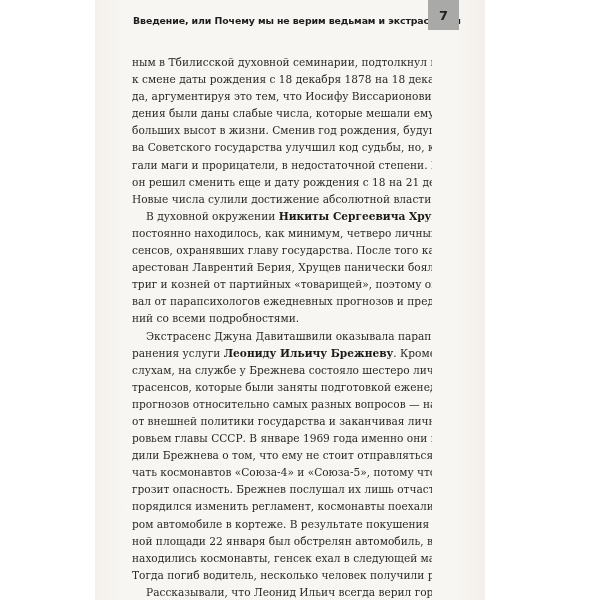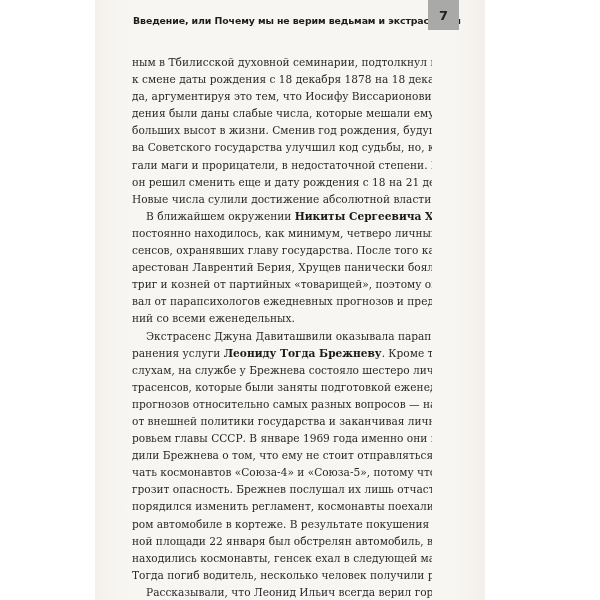--- a/index.html
+++ b/index.html
@@ -45,32 +45,32 @@
       <span class="line">да, аргументируя это тем, что Иосифу Виссарионовичу от рож-</span>
       <span class="line">дения были даны слабые числа, которые мешали ему достичь</span>
       <span class="line">больших высот в жизни. Сменив год рождения, будущий гла-</span>
       <span class="line">ва Советского государства улучшил код судьбы, но, как пола-</span>
       <span class="line">гали маги и прорицатели, в недостаточной степени. Поэтому</span>
       <span class="line">он решил сменить еще и дату рождения с 18 на 21 декабря.</span>
       <span class="line last">Новые числа сулили достижение абсолютной власти.</span>
     </div>
 
     <div>
-      <span class="line indent"><span>В ближайшем окружении </span><b>Никиты Сергеевича Хрущева</b></span>
+      <span class="line indent"><span>В духовной окружении </span><b>Никиты Сергеевича Хрущева</b></span>
       <span class="line">постоянно находилось, как минимум, четверо личных экстра-</span>
       <span class="line">сенсов, охранявших главу государства. После того как был</span>
       <span class="line">арестован Лаврентий Берия, Хрущев панически боялся ин-</span>
       <span class="line">триг и козней от партийных «товарищей», поэтому он требо-</span>
       <span class="line">вал от парапсихологов ежедневных прогнозов и предсказа-</span>
-      <span class="line last">ний со всеми еженедельных.</span>
+      <span class="line last">ний со всеми подробностями.</span>
     </div>
 
     <div>
       <span class="line indent">Экстрасенс Джуна Давиташвили оказывала парапсихоло-</span>
-      <span class="line"><span>ранения услуги </span><b>Леониду Тогда Брежневу</b><span>. Кроме того, по</span></span>
+      <span class="line"><span>ранения услуги </span><b>Леониду Ильичу Брежневу</b><span>. Кроме того, по</span></span>
       <span class="line">слухам, на службе у Брежнева состояло шестеро личных экс-</span>
       <span class="line">трасенсов, которые были заняты подготовкой еженедельных</span>
       <span class="line">прогнозов относительно самых разных вопросов — начиная</span>
       <span class="line">от внешней политики государства и заканчивая личным здо-</span>
       <span class="line">ровьем главы СССР. В январе 1969 года именно они предупре-</span>
       <span class="line">дили Брежнева о том, что ему не стоит отправляться встре-</span>
       <span class="line">чать космонавтов «Союза-4» и «Союза-5», потому что там ему</span>
       <span class="line">грозит опасность. Брежнев послушал их лишь отчасти — рас-</span>
       <span class="line">порядился изменить регламент, космонавты поехали во вто-</span>
       <span class="line">ром автомобиле в кортеже. В результате покушения на Крас-</span>

